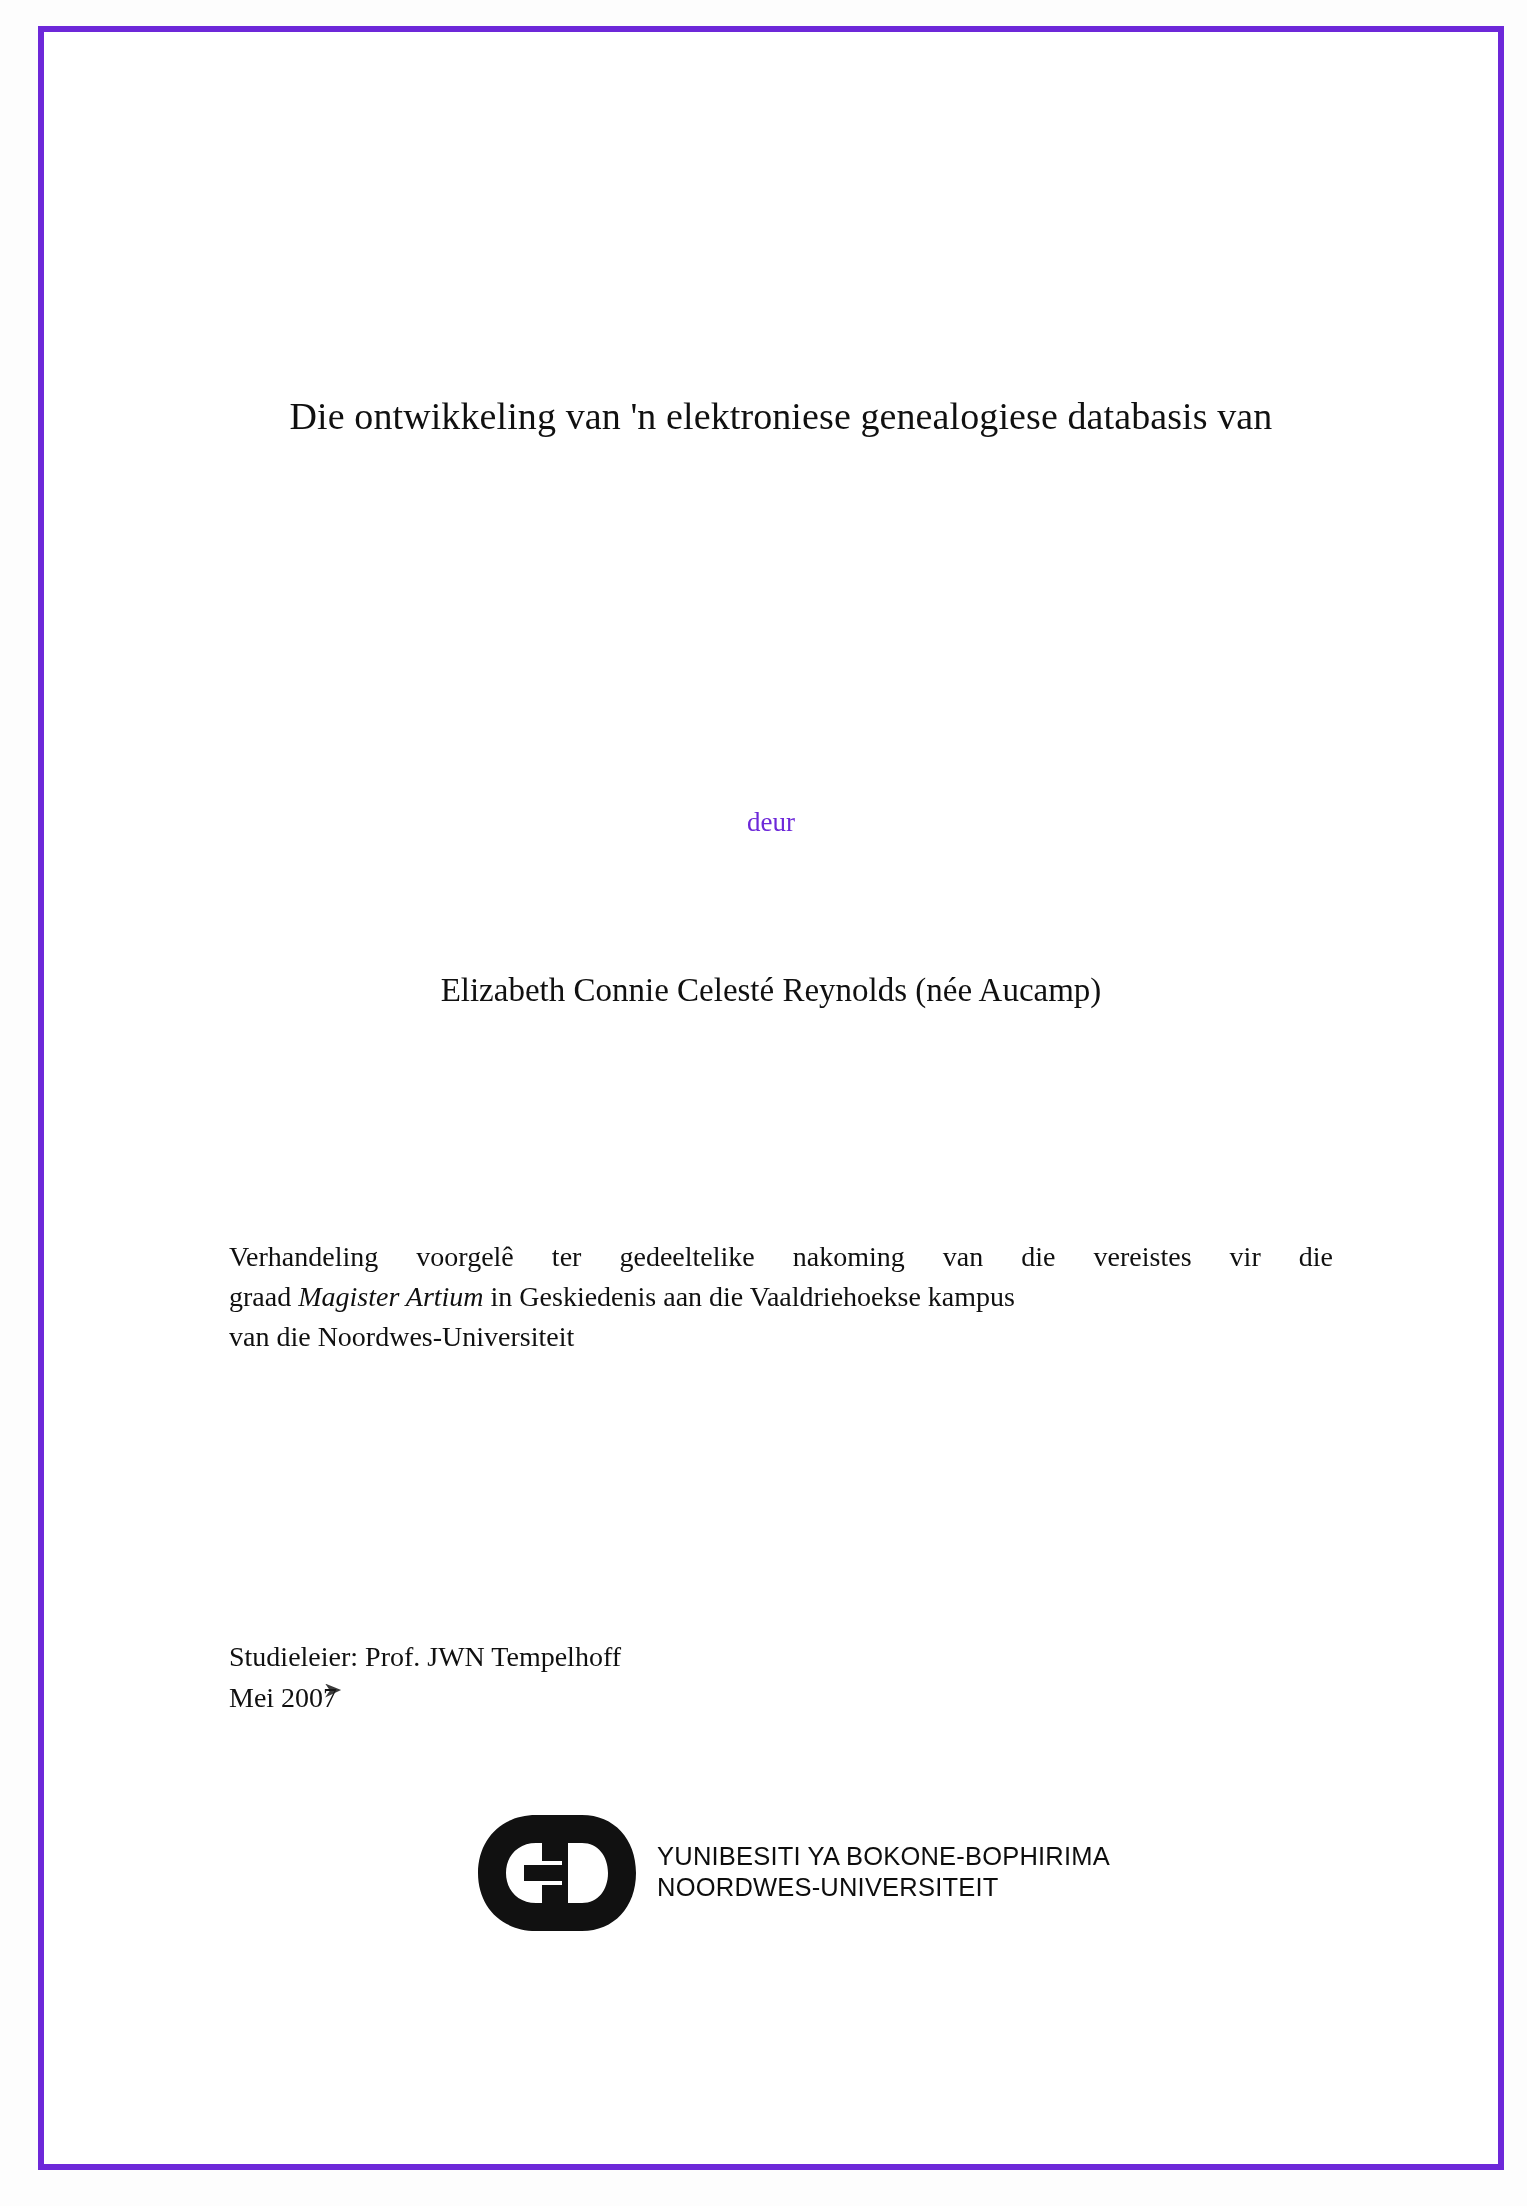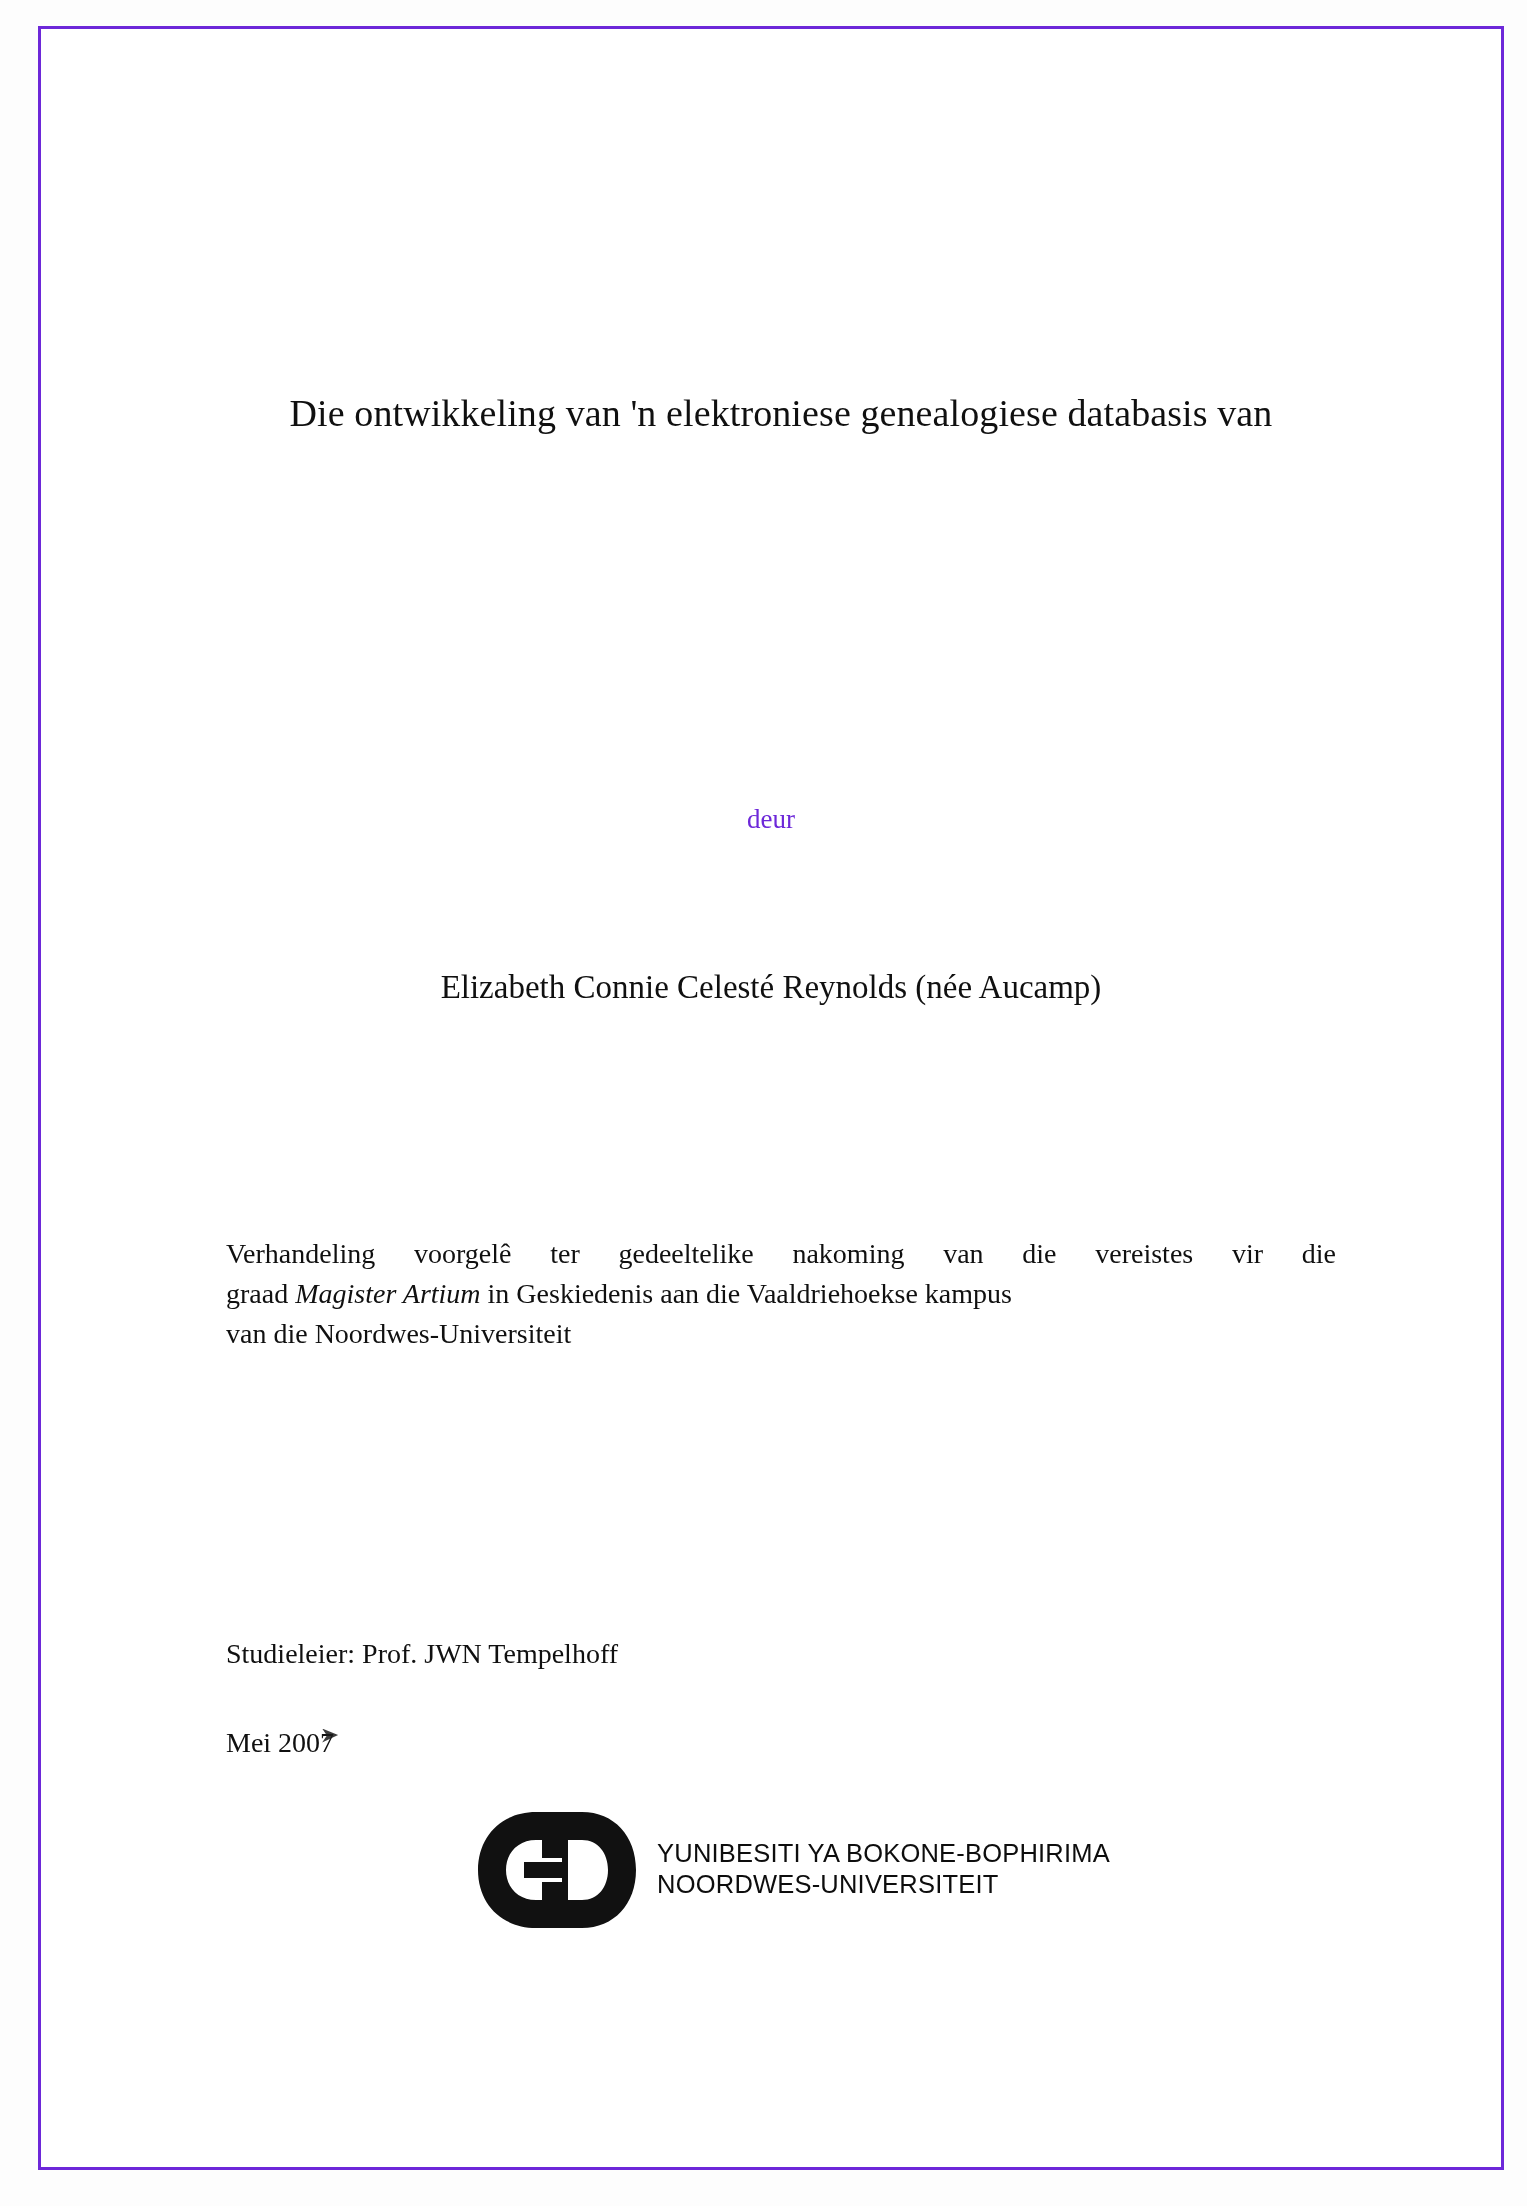--- a/index.html
+++ b/index.html
@@ -26,21 +26,21 @@
     background: #fdfdfd;
   }
 
   
   .page-frame {
     position: absolute;
     left: 38px;
     top: 26px;
     width: 1466px;
     height: 2144px;
-    border: 3px solid #6d28d9;
+    border: 6px solid #6d28d9;
     background: #ffffff;
     box-sizing: border-box;
   }
 
   .page-inner {
     position: absolute;
     left: 0;
     top: 0;
     right: 0;
     bottom: 0;
@@ -111,21 +111,20 @@
     position: absolute;
     left: 185px;
     top: 1605px;
     font-size: 28px;
     line-height: 1.45;
     color: #101010;
   }
   .date-line {
     position: relative;
     display: inline-block;
-    margin-top: 48px;
   }
   
   .date-line .ink-mark {
     position: absolute;
     right: -4px;
     top: 6px;
     width: 16px;
     height: 14px;
     background: #1a1a1a;
     clip-path: polygon(0 0, 100% 45%, 0 100%, 30% 50%);

